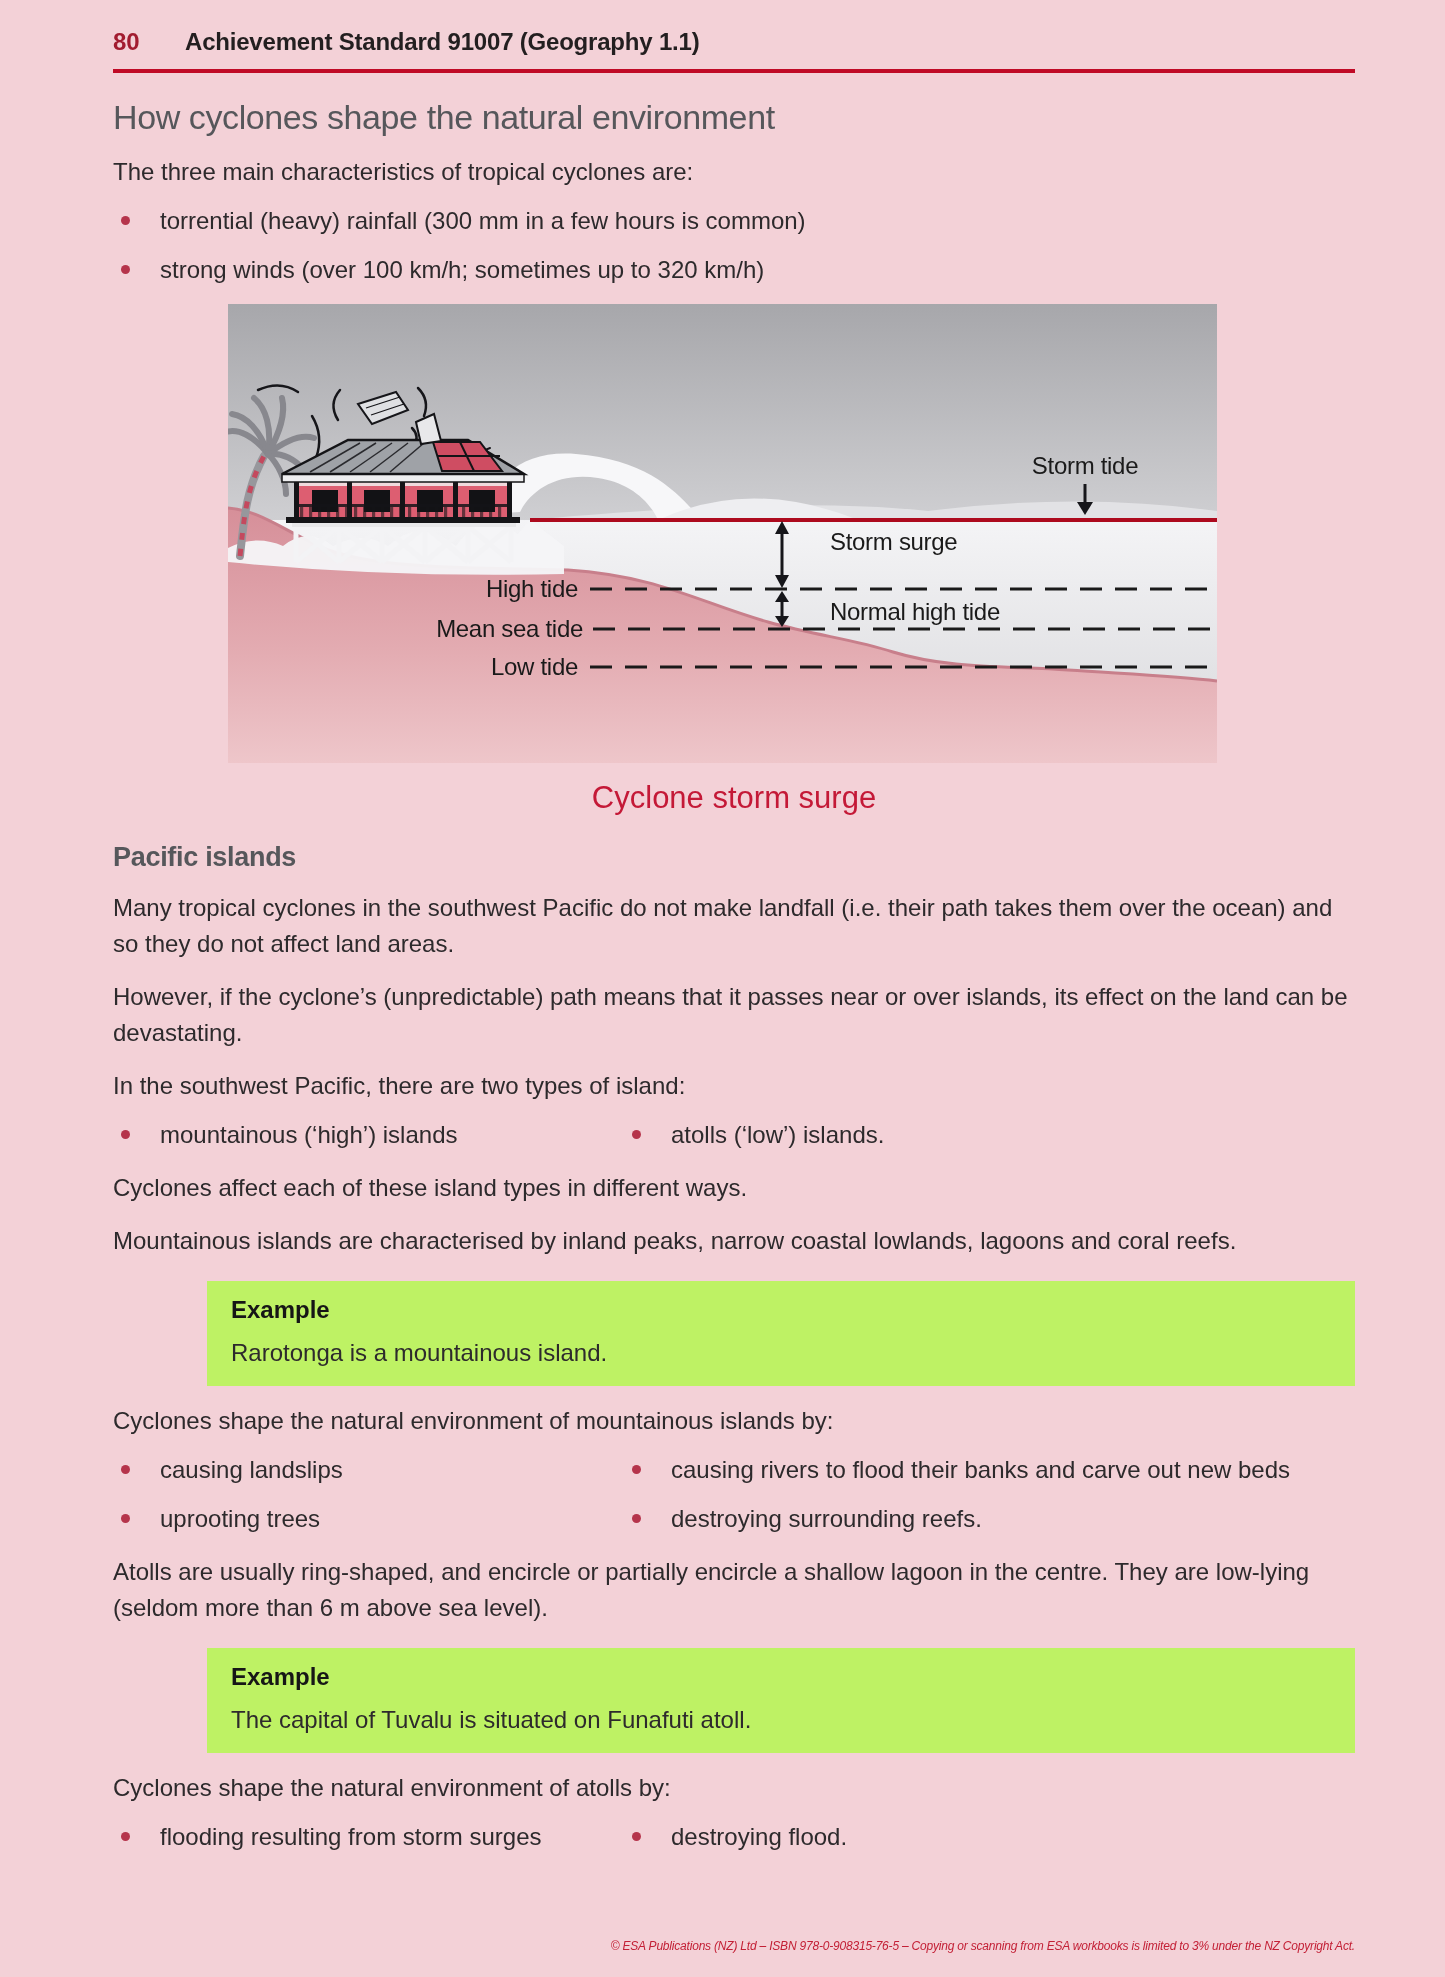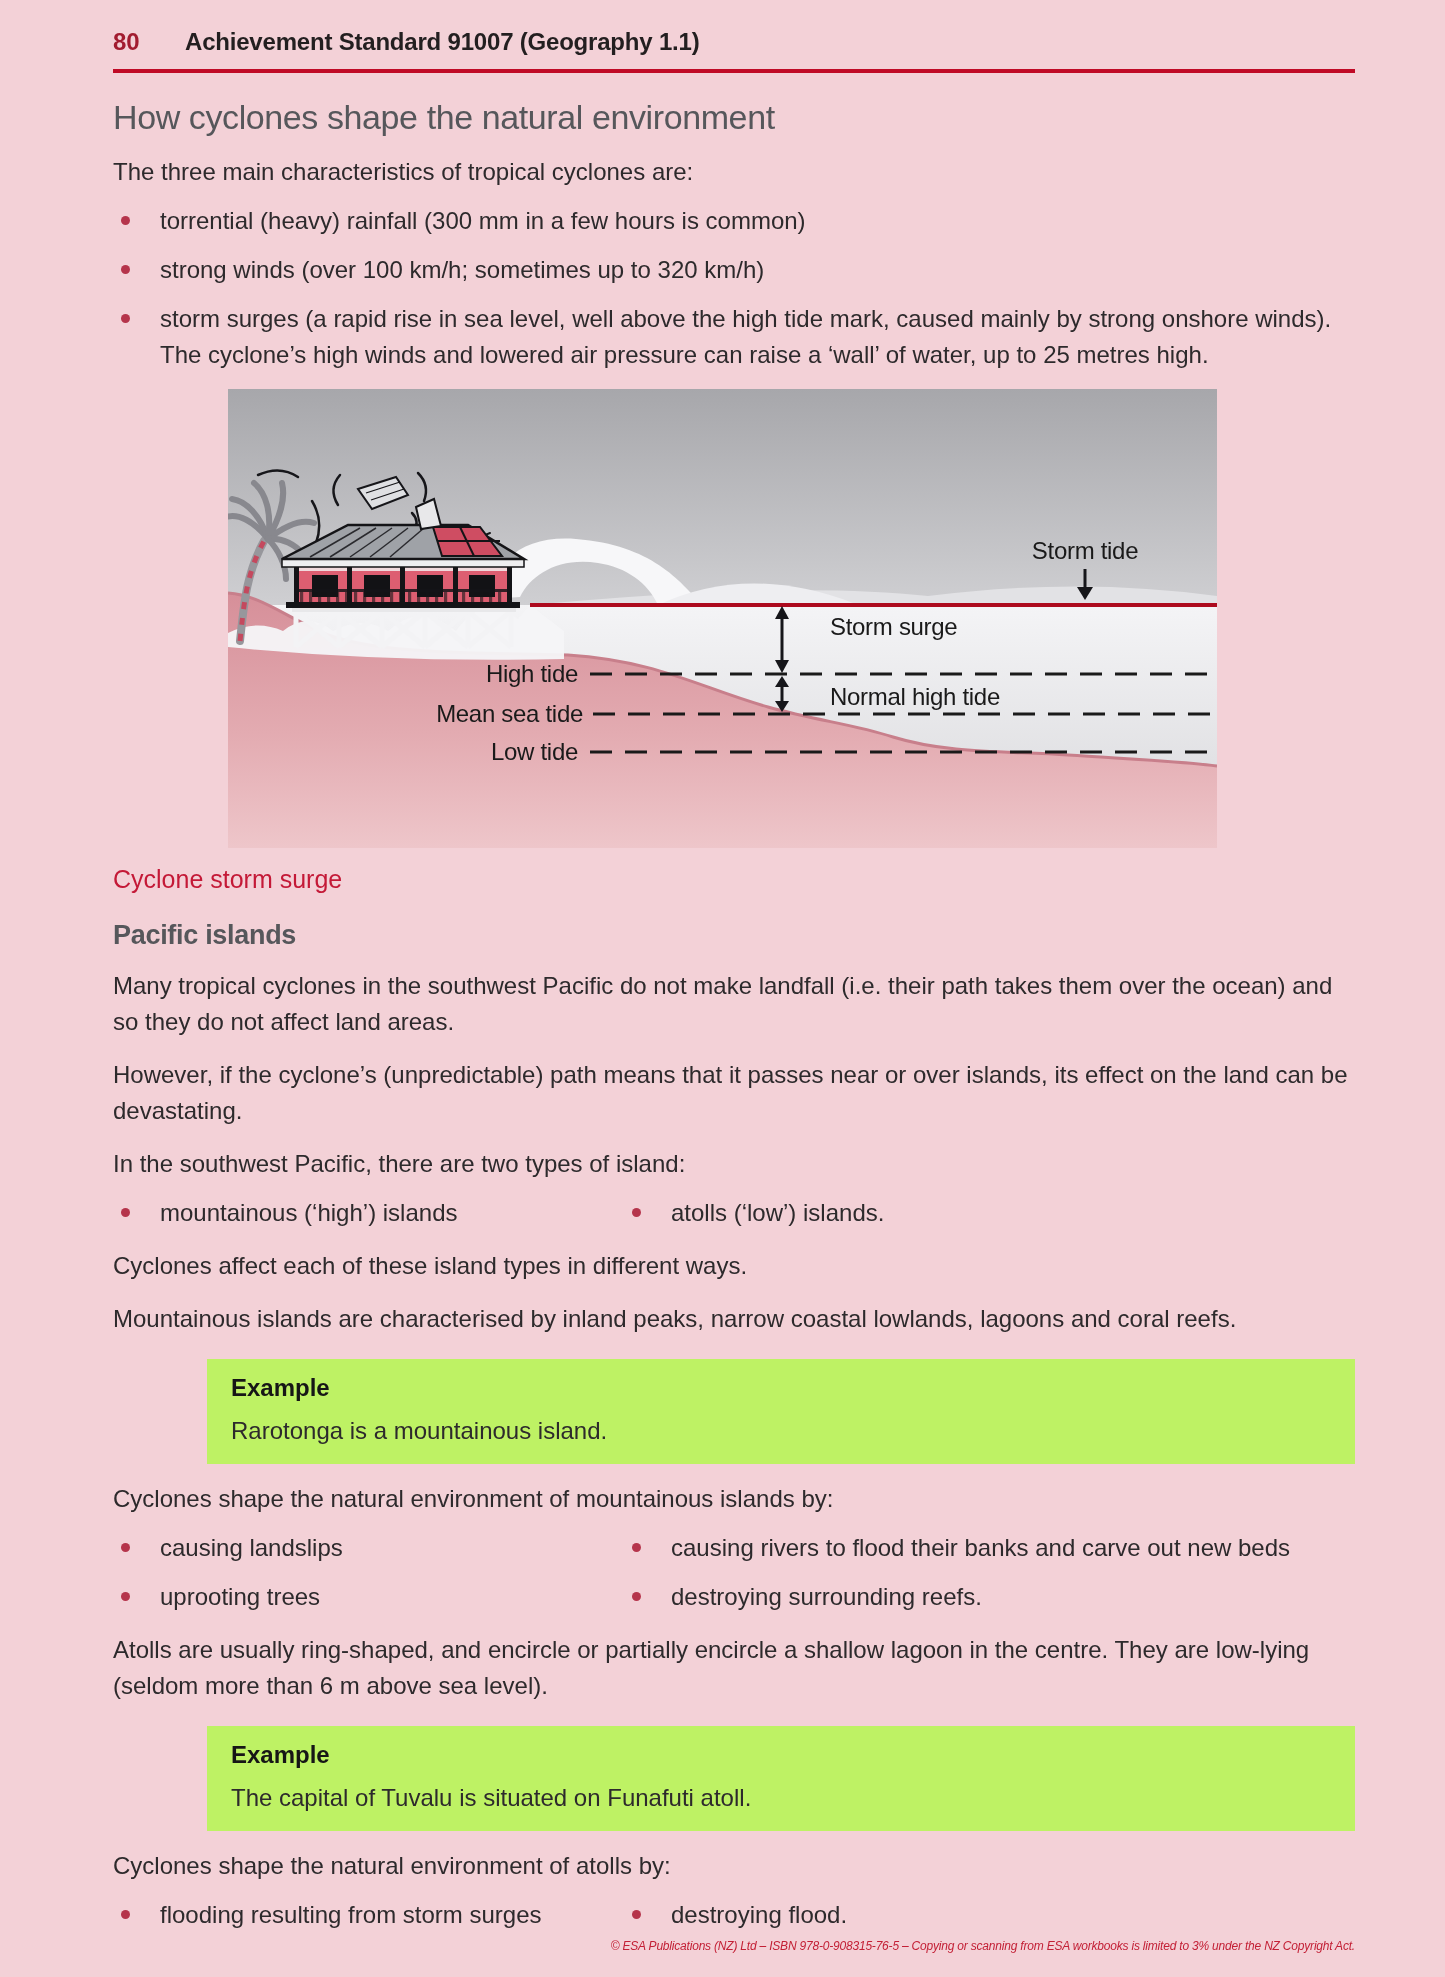--- a/index.html
+++ b/index.html
@@ -24,21 +24,21 @@
   ul.blist li{display:flex;align-items:flex-start;margin-top:13px;font-size:24px;line-height:1.5;}
   .dot{flex:0 0 9px;width:9px;height:9px;border-radius:50%;background:#b5344b;margin:13px 0 0 8px;}
   .btxt{margin-left:30px;}
   .cols{display:flex;margin-top:0;}
   .col-l{width:511px;flex:0 0 511px;}
   .col-r{flex:1;}
   .cols ul.blist{margin-top:0;}
   
   .figure{margin:16px 0 0 115px;width:989px;font-size:0;}
   .figure svg{display:block;}
-  .caption{margin-top:17px;font-size:25px;color:#c41937;}
+  .caption{margin-top:17px;text-align:center;font-size:31px;color:#c41937;}
   
   .example{margin:22px 0 0 94px;width:1100px;background:#bef264;padding:15px 24px 19px 24px;}
   .ex-title{font-size:24px;font-weight:bold;color:#161616;}
   .ex-text{font-size:24px;color:#2d2a2c;margin-top:15px;}
   
   .footer{
     position:absolute;right:90px;bottom:24px;
     font-size:12px;font-style:italic;color:#c32036;letter-spacing:-0.2px;
   }
   
@@ -60,24 +60,20 @@
   <p class="body">The three main characteristics of tropical cyclones are:</p>
 
   <ul class="blist">
     <li>
         <span class="dot"></span>
         <span class="btxt">torrential (heavy) rainfall (300 mm in a few hours is common)</span>
       </li>
     <li>
         <span class="dot"></span>
         <span class="btxt">strong winds (over 100 km/h; sometimes up to 320 km/h)</span>
-      </li>
-    <li>
-        <span class="dot"></span>
-        <span class="btxt">storm surges (a rapid rise in sea level, well above the high tide mark, caused mainly by strong onshore winds). The cyclone’s high winds and lowered air pressure can raise a ‘wall’ of water, up to 25 metres high.</span>
       </li>
   </ul>
 
   <div class="figure">
     <svg width="989" height="459" viewBox="0 0 989 459">
       <defs>
         <linearGradient id="skyGrad" x1="0" y1="0" x2="0" y2="1">
           <stop offset="0" stop-color="#a7a7ab"></stop>
           <stop offset="1" stop-color="#cfcfd2"></stop>
         </linearGradient>

